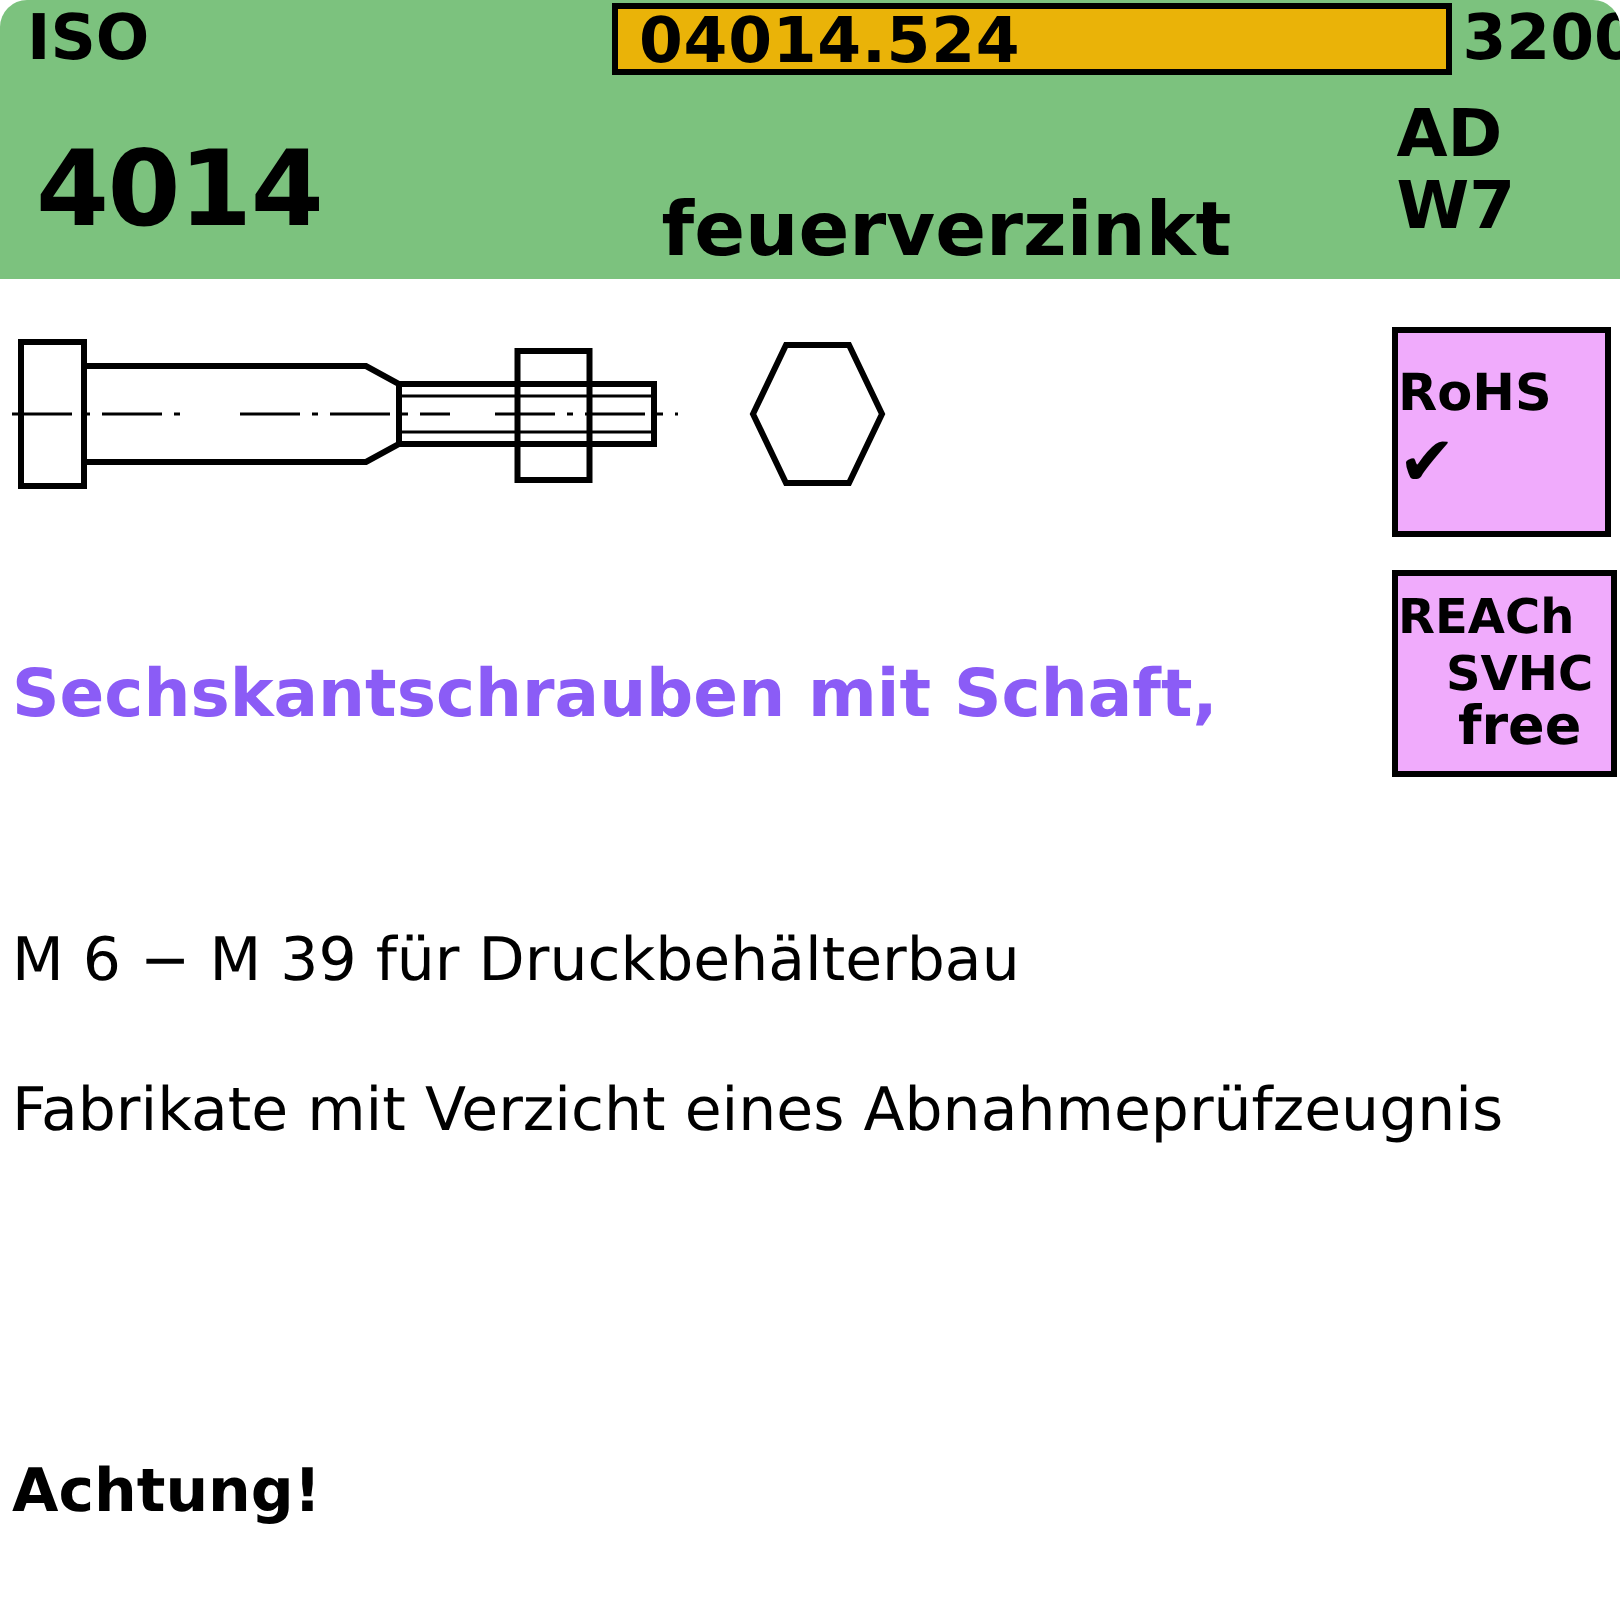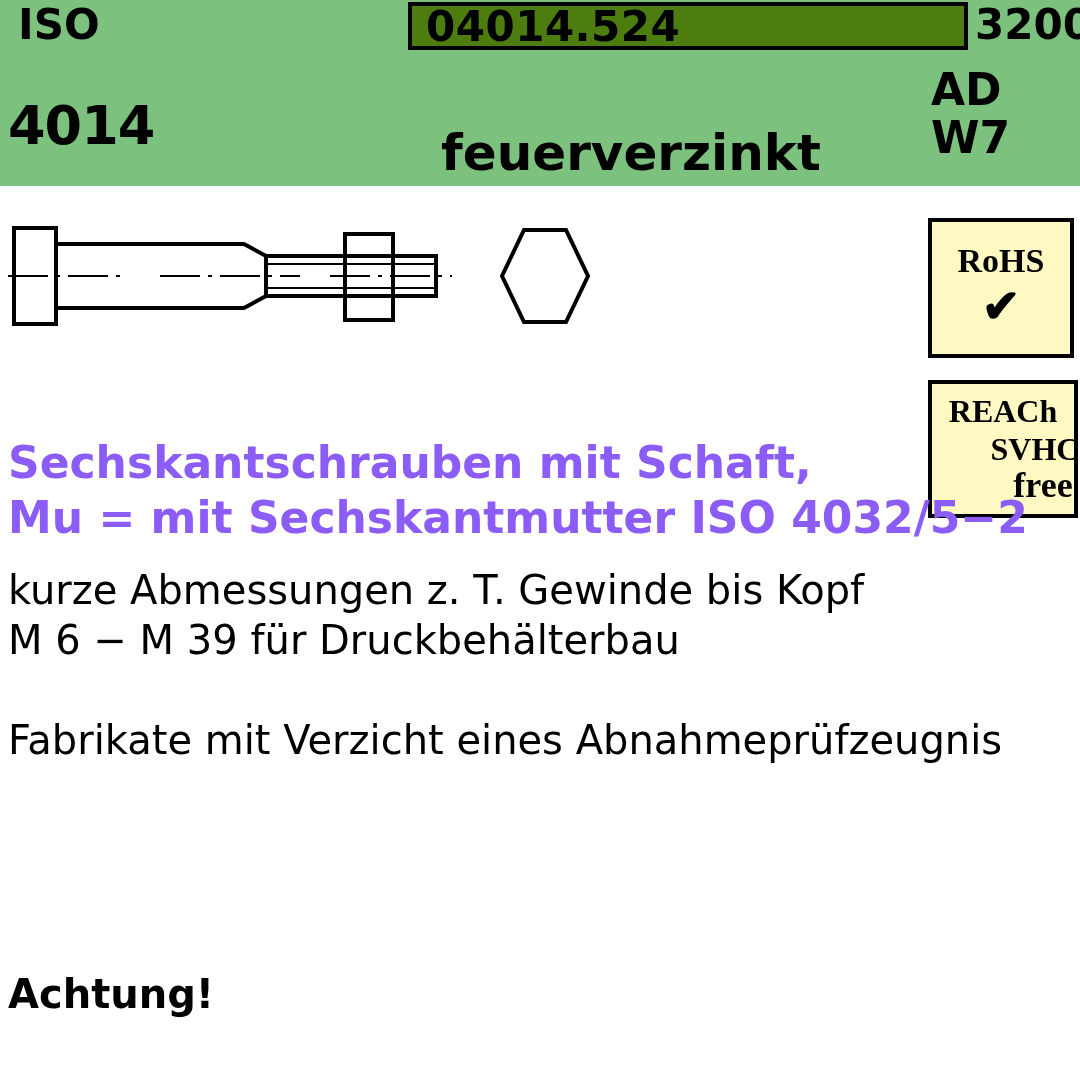--- a/index.html
+++ b/index.html
@@ -9,20 +9,21 @@
   }
   body {
     font-family: "DejaVu Sans", sans-serif;
   }
   #page {
     position: relative;
     width: 1080px;
     height: 1080px;
     background: #ffffff;
     overflow: hidden;
+    border-radius: 18px;
   }
 
   
   .header-band {
     position: absolute;
     left: 0;
     top: 0;
     width: 1080px;
     height: 186px;
     background: #7cc27e;
@@ -38,21 +39,21 @@
     line-height: 46px;
   }
   .hdr-norm-box {
     position: absolute;
     left: 408px;
     top: 2px;
     width: 560px;
     height: 48px;
     border: 4px solid #000;
     box-sizing: border-box;
-    background: #4d7c0f;
+    background: #eab308;
   }
   .hdr-norm-text {
     position: absolute;
     left: 14px;
     top: -2px;
     font-size: 42px;
     font-weight: 700;
     color: #000;
     line-height: 46px;
     letter-spacing: 0.5px;
@@ -61,23 +62,23 @@
     position: absolute;
     left: 975px;
     top: 2px;
     font-size: 42px;
     font-weight: 700;
     color: #000;
     line-height: 46px;
   }
   .hdr-bigno {
     position: absolute;
-    left: 8px;
+    left: 24px;
     top: 84px;
-    font-size: 54px;
+    font-size: 70px;
     font-weight: 700;
     color: #000;
     line-height: 84px;
     letter-spacing: -1px;
   }
   .hdr-mu {
     position: absolute;
     left: 420px;
     top: 66px;
     font-size: 50px;
@@ -112,23 +113,22 @@
     top: 186px;
     width: 1080px;
     height: 180px;
   }
 
   
   .mark-box {
     position: absolute;
     border: 4px solid #000;
     box-sizing: border-box;
-    background: #fef9c3;
-    text-align: center;
-    font-family: Liberation Serif, serif;
+    background: #f0abfc;
+    text-align: left;
   }
   #rohs-box {
     left: 928px;
     top: 218px;
     width: 146px;
     height: 140px;
   }
   .rohs-label {
     position: absolute;
     left: 0;
@@ -284,21 +284,19 @@
     <div class="rohs-check">✔</div>
   </div>
 
   <div class="mark-box" id="reach-box">
     <div class="reach-label">REACh</div>
     <div class="reach-svhc">SVHC</div>
     <div class="reach-free">free</div>
   </div>
 
   <div class="desc-bold" id="desc-line1">Sechskantschrauben mit Schaft,</div>
-  <div class="desc-bold" id="desc-line2">Mu = mit Sechskantmutter ISO 4032/5−2</div>
-
-  <div class="desc-reg" id="reg-line1">kurze Abmessungen z. T. Gewinde bis Kopf</div>
+
   <div class="desc-reg" id="reg-line2">M 6 − M 39 für Druckbehälterbau</div>
   <div class="desc-reg" id="reg-line4">Fabrikate mit Verzicht eines Abnahmeprüfzeugnis</div>
 
   <div class="warn" id="warn-line1">Achtung!</div>
 
 </div>
 
 </body></html>

